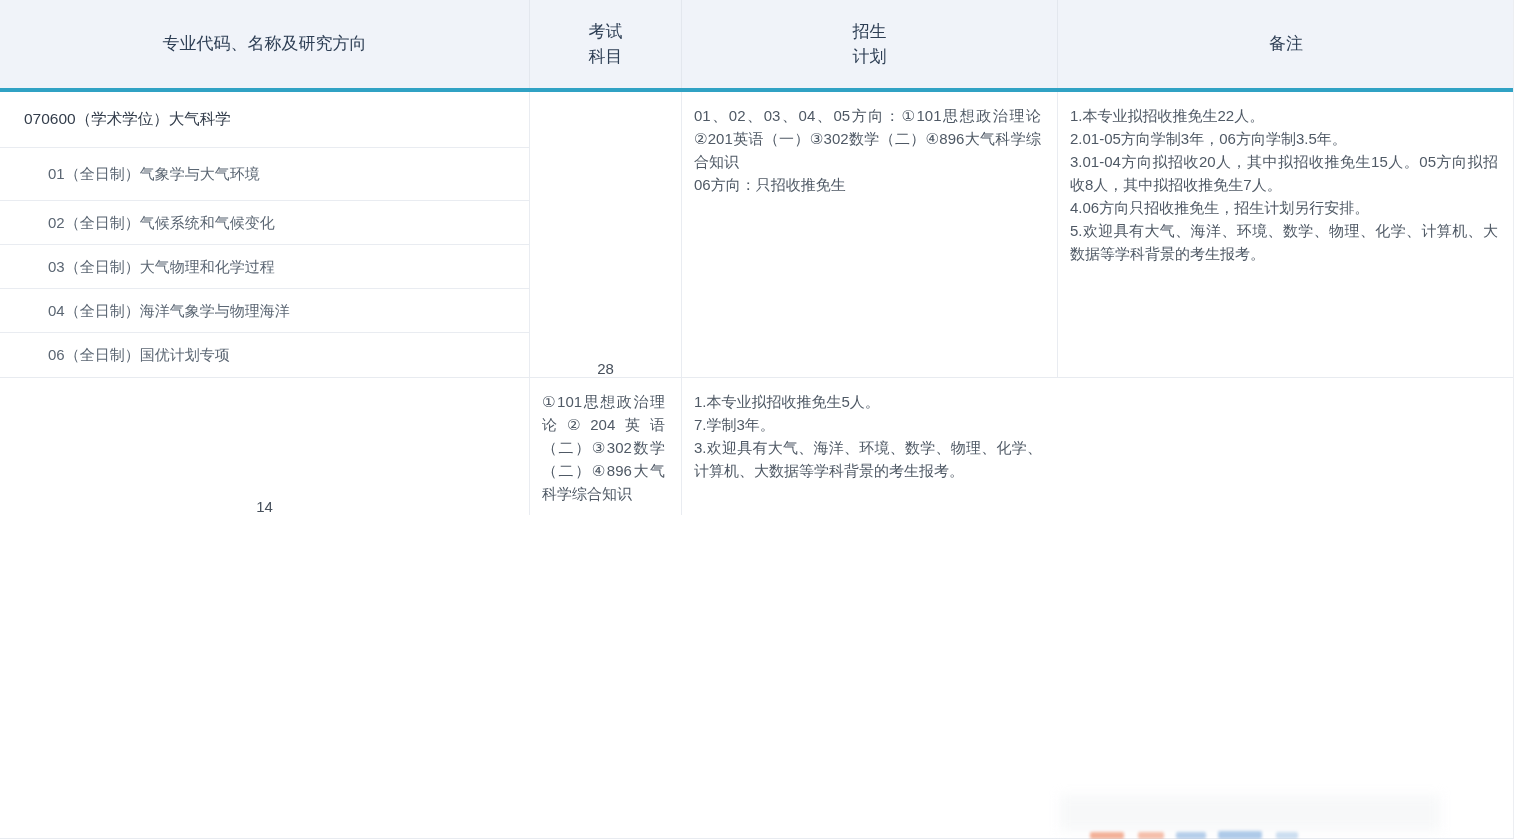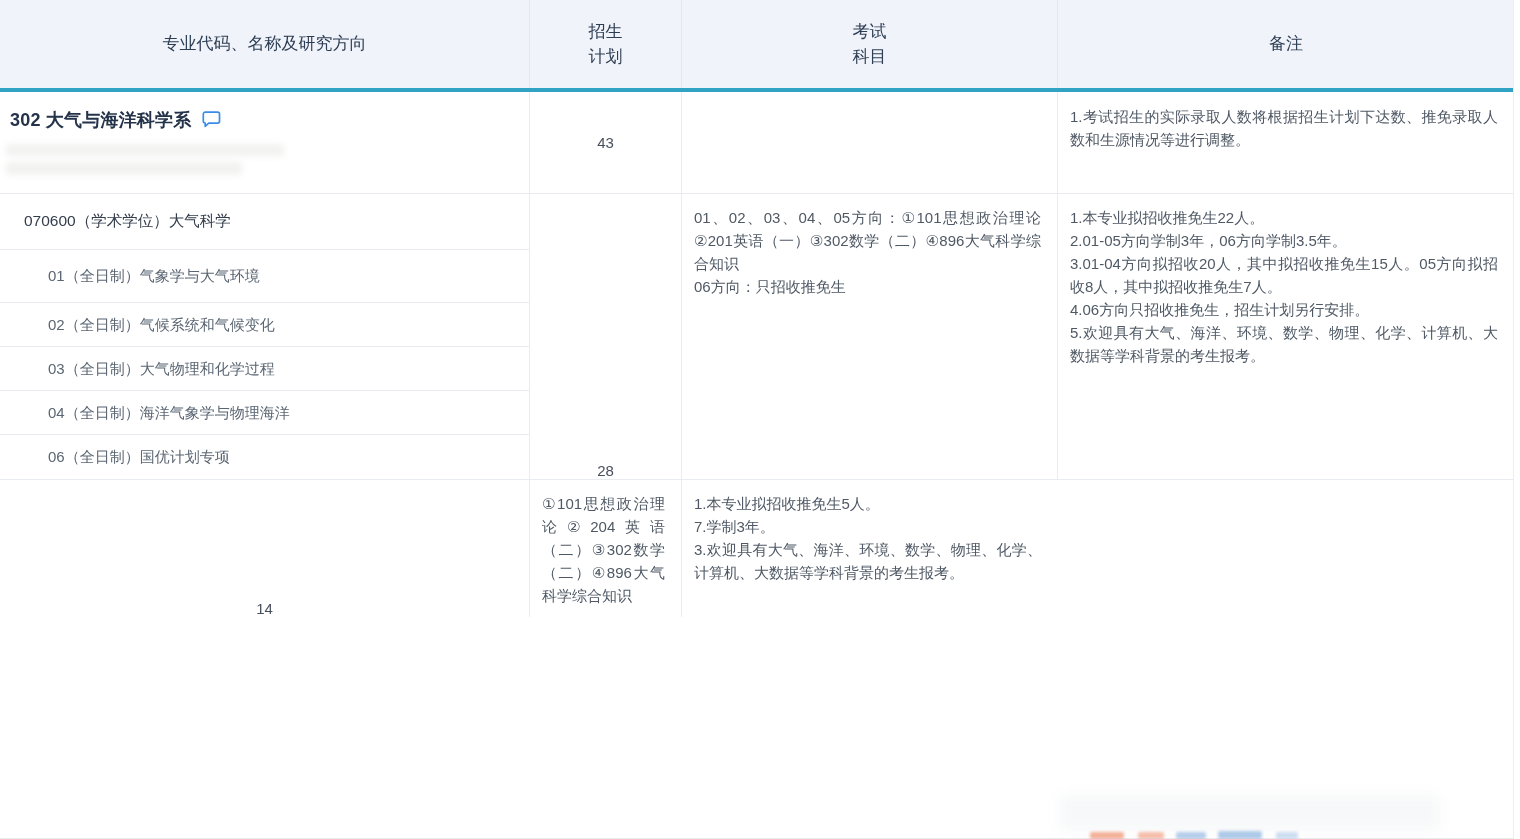--- a/index.html
+++ b/index.html
@@ -90,55 +90,32 @@
 </head>
 <body>
 
 <div class="page">
 
   <div class="grid thead">
     <div class="th">
       <span>专业代码、名称及研究方向</span>
     </div>
     <div class="th">
+      <span>考试</span>
+      <span>科目</span>
+    </div>
+    <div class="th">
       <span>招生</span>
       <span>计划</span>
-    </div>
-    <div class="th">
-      <span>考试</span>
-      <span>科目</span>
     </div>
     <div class="th">
       <span>备注</span>
     </div>
   </div>
 
-  <div class="grid dept-row">
-    <div class="cell">
-      <div class="dept-title-wrap">
-        <span class="dept-title">302 大气与海洋科学系</span>
-        <button class="comment-icon-btn" title="">
-          <svg width="19" height="18" viewBox="0 0 19 18" fill="none">
-            <path d="M3.2 1.2 h12.4 a1.9 1.9 0 0 1 1.9 1.9 v7.2 a1.9 1.9 0 0 1 -1.9 1.9 h-8.9 l-3.5 3.2 v-3.2 a1.9 1.9 0 0 1 -1.9 -1.9 v-7.2 a1.9 1.9 0 0 1 1.9 -1.9 z" stroke="#3a8ee6" stroke-width="1.7" stroke-linejoin="round"></path>
-          </svg>
-        </button>
-      </div>
-      <div class="blur-area">
-        <div class="blur-line l1"></div>
-        <div class="blur-line l2"></div>
-      </div>
-    </div>
-    <div class="cell plan-cell">
-      <span>43</span>
-    </div>
-    <div class="cell"></div>
-    <div class="cell text-cell">
-      <p>1.考试招生的实际录取人数将根据招生计划下达数、推免录取人数和生源情况等进行调整。</p>
-    </div>
-  </div>
 
   <div id="groups">
       <section class="grid group">
         <div class="cell col1-rows">
           <div class="row title">070600（学术学位）大气科学</div>
           <div class="row dir first">01（全日制）气象学与大气环境</div>
           <div class="row dir">02（全日制）气候系统和气候变化</div>
           <div class="row dir">03（全日制）大气物理和化学过程</div>
           <div class="row dir">04（全日制）海洋气象学与物理海洋</div>
           <div class="row dir">06（全日制）国优计划专项</div>

